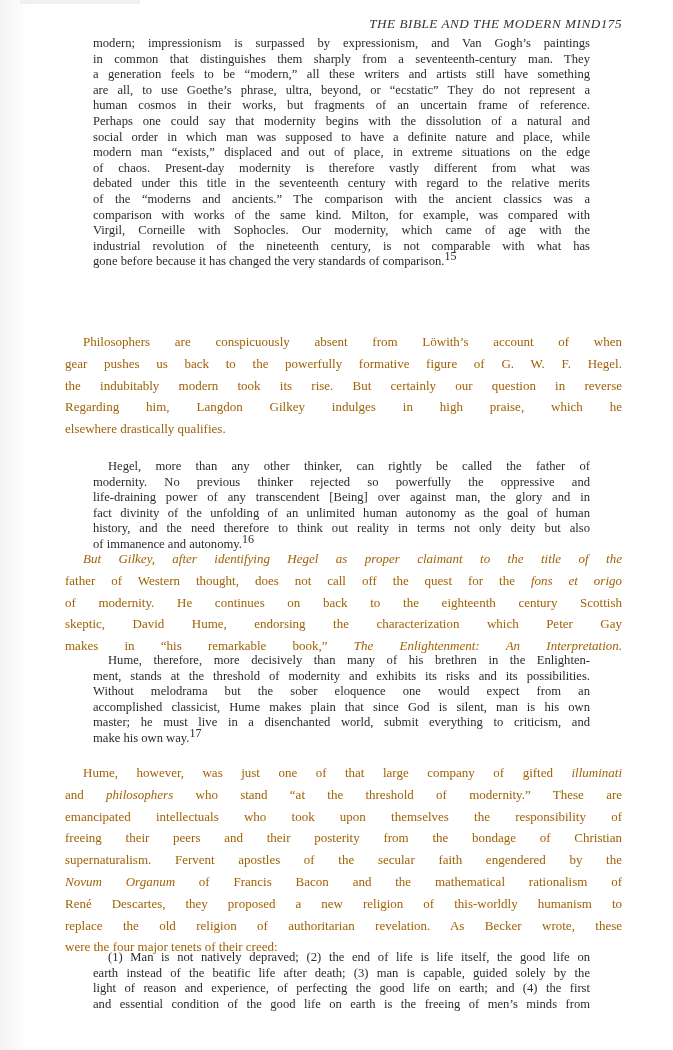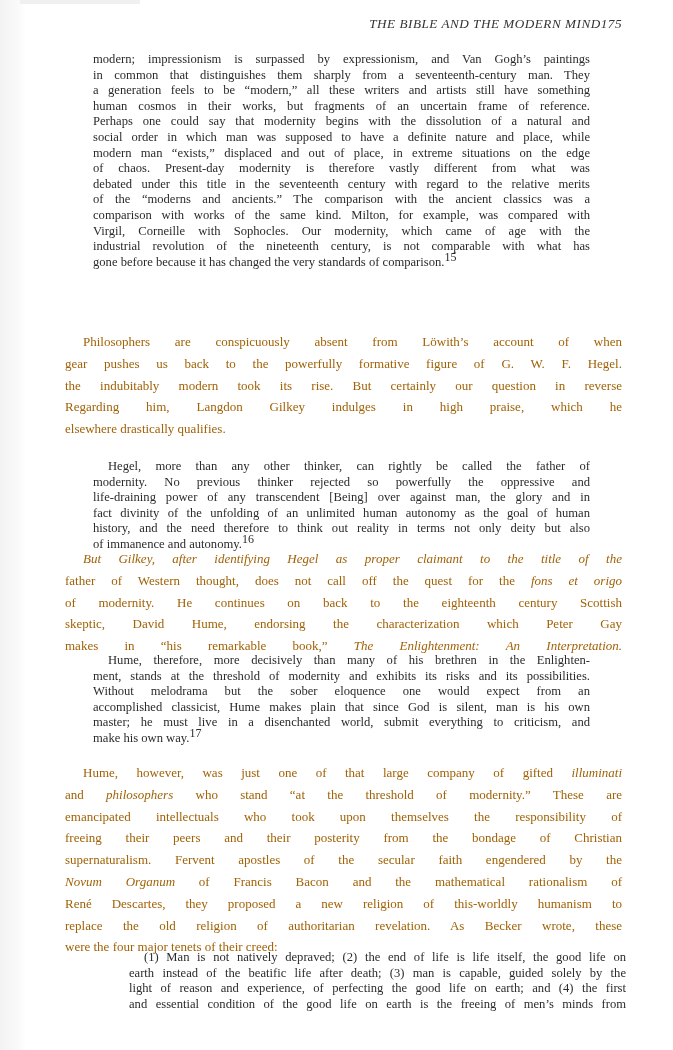--- a/index.html
+++ b/index.html
@@ -68,24 +68,25 @@
 </head>
 <body>
 
 <div class="page-edge"></div>
 <div class="top-strip"></div>
 
 <div class="running-head">
   <span>THE BIBLE AND THE MODERN MIND</span><span class="pg">175</span>
 </div>
 
-<div class="quote" style="top:52px;">
+<div class="quote" style="top:36px;">
   <span class="line">modern; impressionism is surpassed by expressionism, and Van Gogh’s paintings</span>
   <span class="line">in common that distinguishes them sharply from a seventeenth-century man. They</span>
   <span class="line">a generation feels to be “modern,” all these writers and artists still have something</span>
+  <span class="line">are all, to use Goethe’s phrase, ultra, beyond, or “ecstatic” They do not represent a</span>
   <span class="line">human cosmos in their works, but fragments of an uncertain frame of reference.</span>
   <span class="line">Perhaps one could say that modernity begins with the dissolution of a natural and</span>
   <span class="line">social order in which man was supposed to have a definite nature and place, while</span>
   <span class="line">modern man “exists,” displaced and out of place, in extreme situations on the edge</span>
   <span class="line">of chaos. Present-day modernity is therefore vastly different from what was</span>
   <span class="line">debated under this title in the seventeenth century with regard to the relative merits</span>
   <span class="line">of the “moderns and ancients.” The comparison with the ancient classics was a</span>
   <span class="line">comparison with works of the same kind. Milton, for example, was compared with</span>
   <span class="line">Virgil, Corneille with Sophocles. Our modernity, which came of age with the</span>
   <span class="line">industrial revolution of the nineteenth century, is not comparable with what has</span>
@@ -131,18 +132,18 @@
   <span class="line"><span>and </span><i>philosophers</i><span> who stand “at the threshold of modernity.” These are</span></span>
   <span class="line">emancipated intellectuals who took upon themselves the responsibility of</span>
   <span class="line">freeing their peers and their posterity from the bondage of Christian</span>
   <span class="line">supernaturalism. Fervent apostles of the secular faith engendered by the</span>
   <span class="line"><i>Novum Organum</i><span> of Francis Bacon and the mathematical rationalism of</span></span>
   <span class="line">René Descartes, they proposed a new religion of this-worldly humanism to</span>
   <span class="line">replace the old religion of authoritarian revelation. As Becker wrote, these</span>
   <span class="line last">were the four major tenets of their creed:</span>
 </div>
 
-<div class="quote" style="top:950px;margin-left:36px;">
+<div class="quote" style="top:950px;">
   <span class="line" style="text-indent:15px;">(1) Man is not natively depraved; (2) the end of life is life itself, the good life on</span>
   <span class="line">earth instead of the beatific life after death; (3) man is capable, guided solely by the</span>
   <span class="line">light of reason and experience, of perfecting the good life on earth; and (4) the first</span>
   <span class="line">and essential condition of the good life on earth is the freeing of men’s minds from</span>
 </div>
 
 </body></html>

